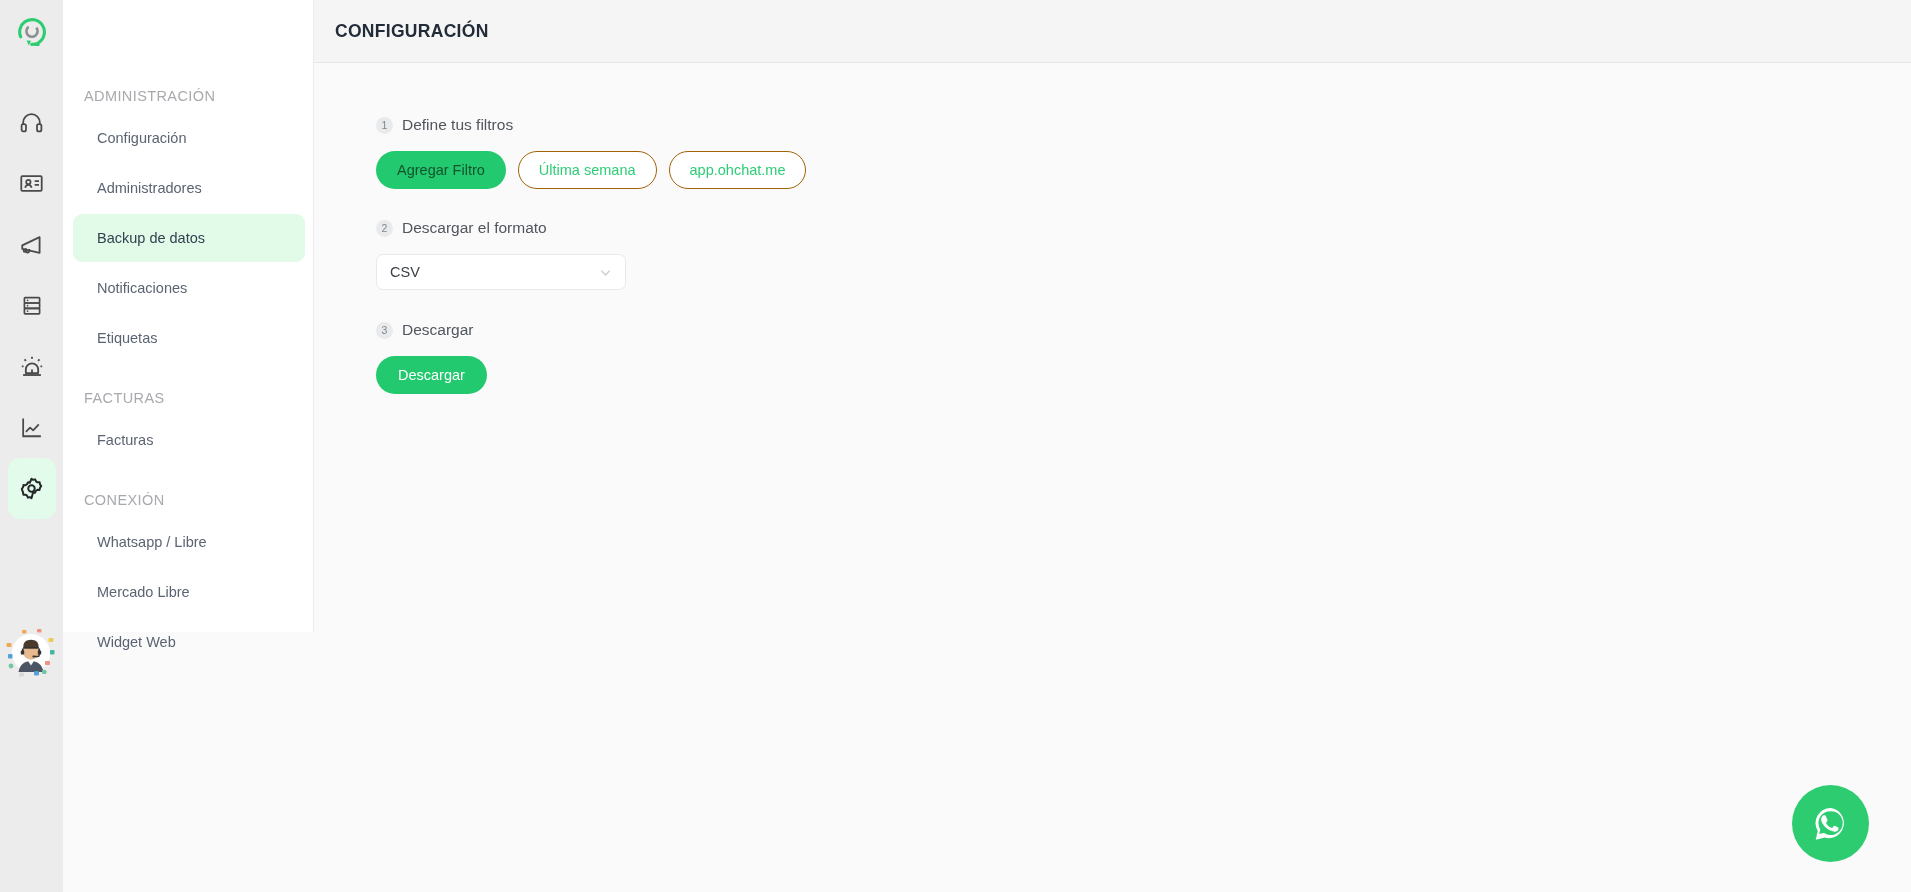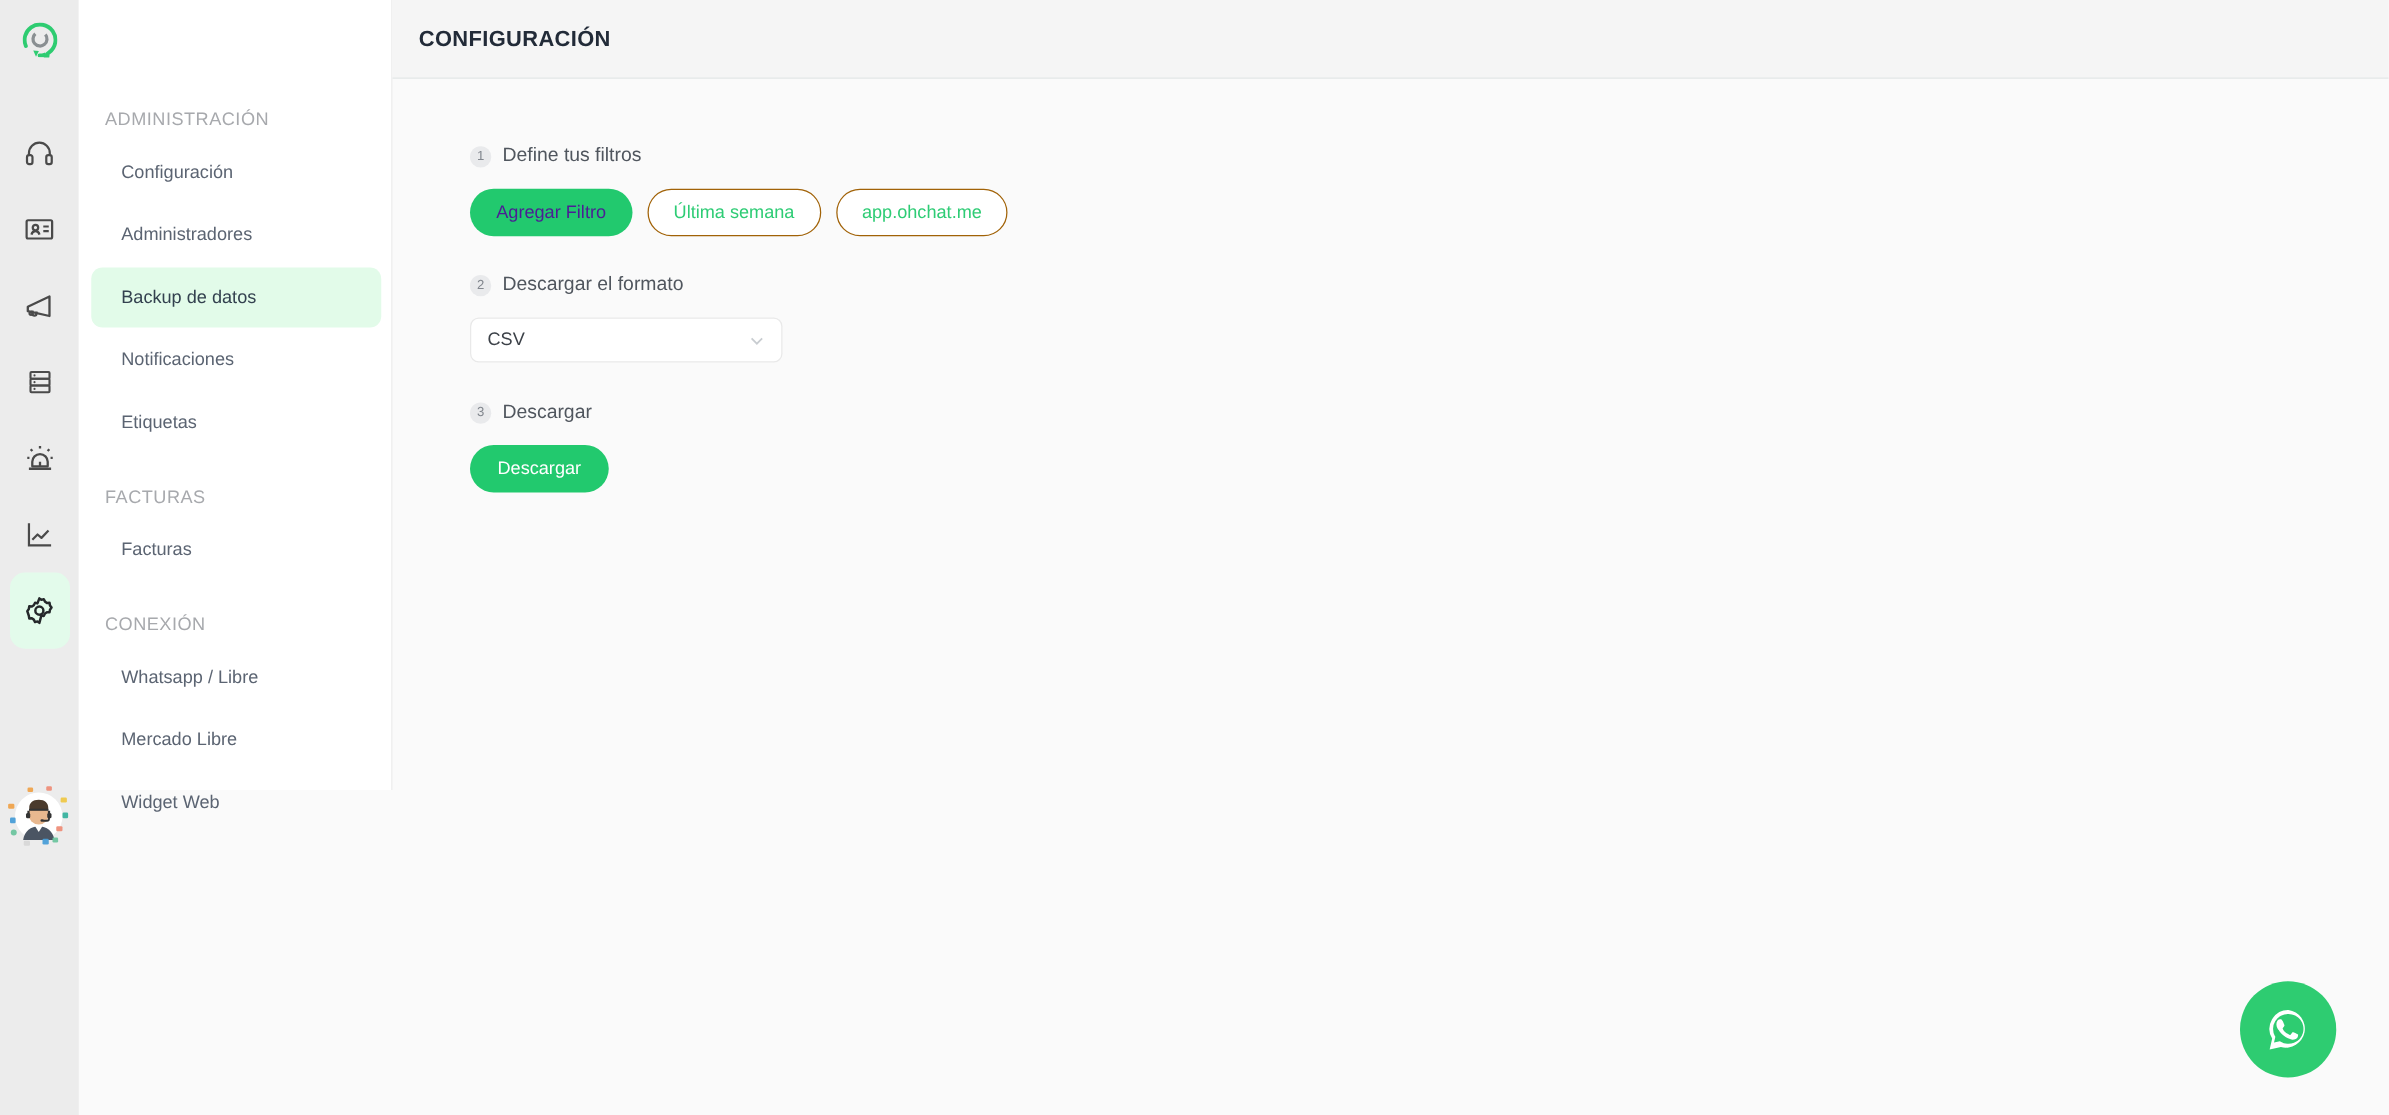--- a/index.html
+++ b/index.html
@@ -160,21 +160,21 @@
   }
 
   .filters {
     display: flex;
     align-items: center;
     gap: 12px;
     margin-bottom: 30px;
   }
   .btn-primary {
     background: #22c96e;
-    color: #4c1d95;
+    color: #14532d;
     border: none;
     border-radius: 22px;
     height: 38px;
     padding: 0 21px;
     font-size: 14.5px;
     font-family: inherit;
     cursor: pointer;
   }
   .chip {
     background: #ffffff;

